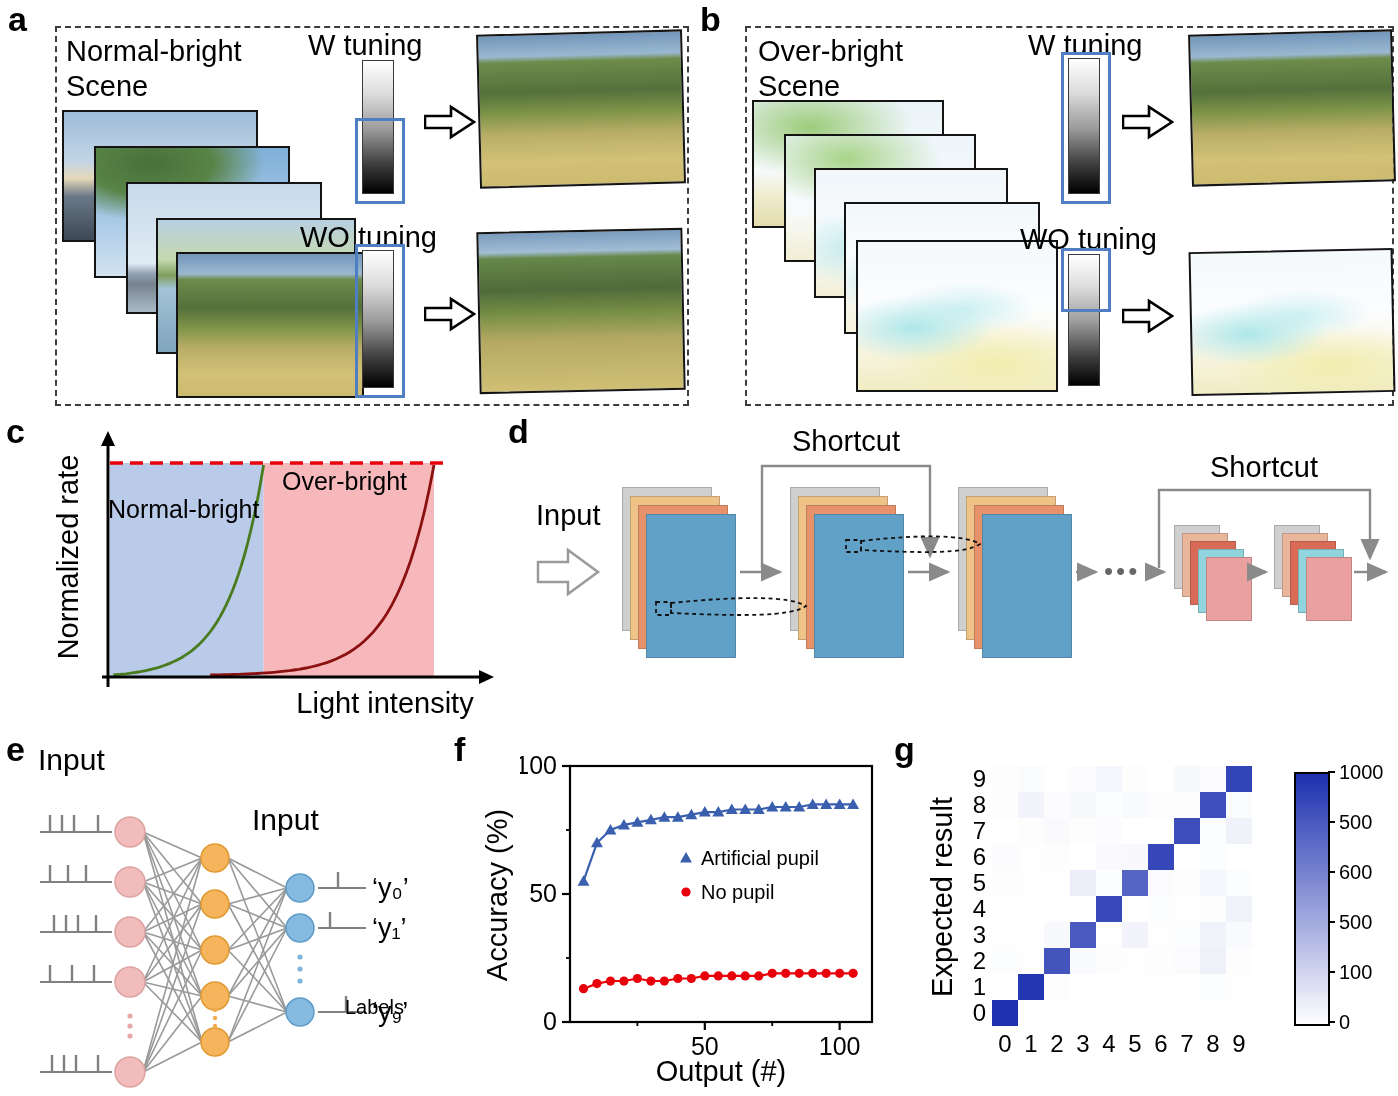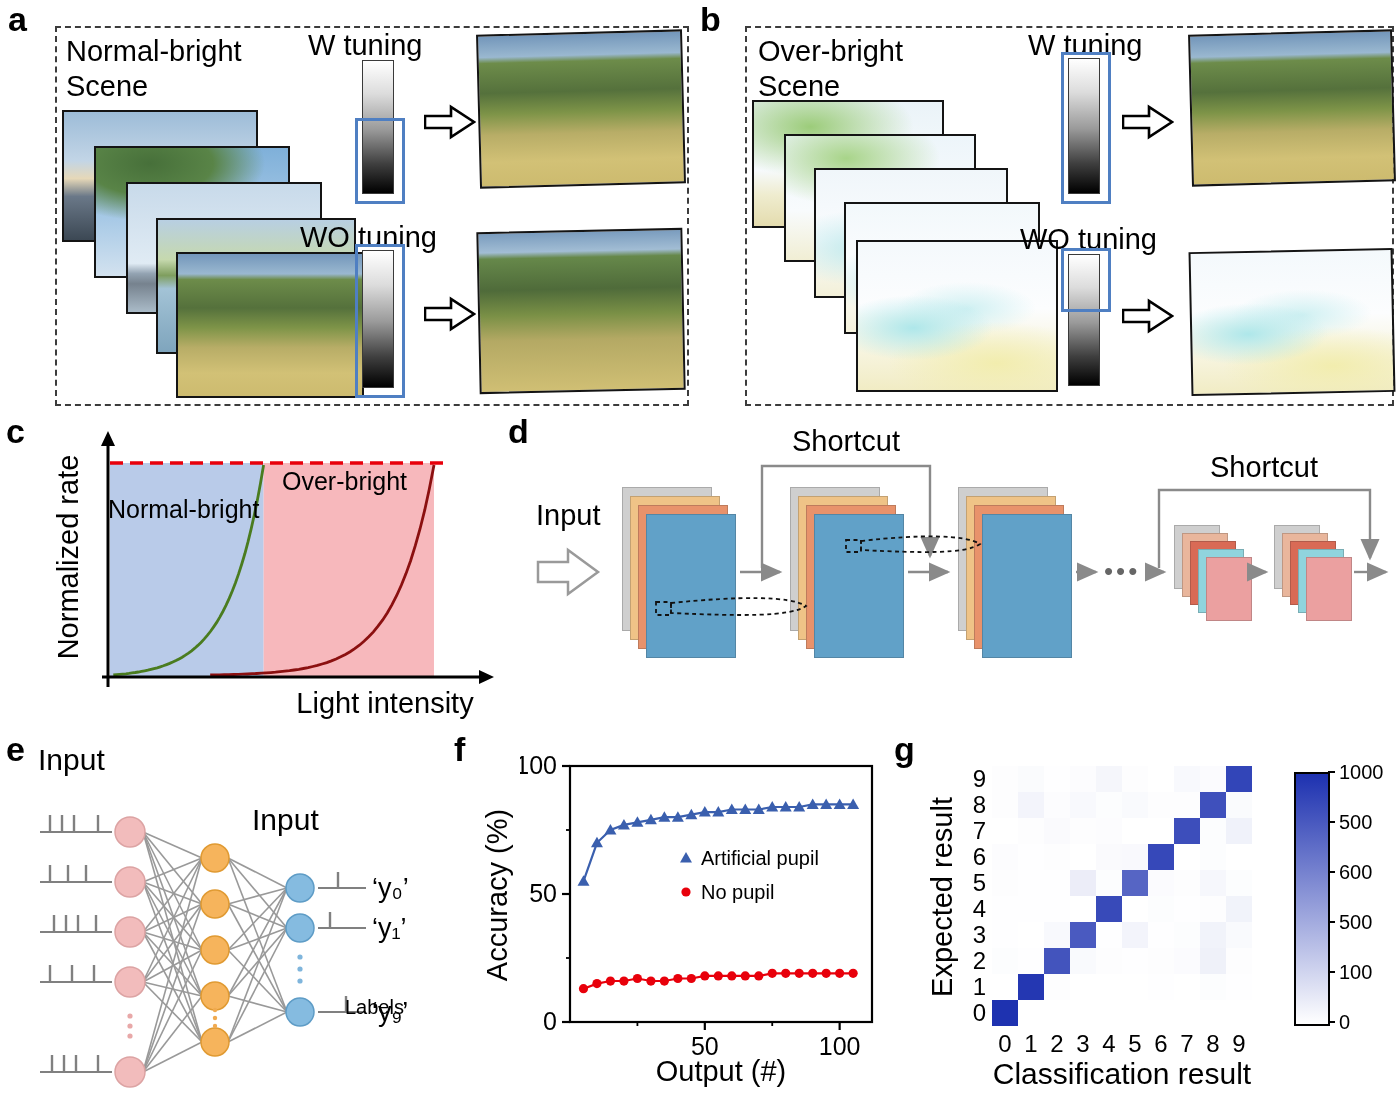--- a/index.html
+++ b/index.html
@@ -484,15 +484,14 @@
       <div class="cb-tick" style="top: 186px;">100</div>
       <div class="cb-mark" style="top: 149px;"></div>
       <div class="cb-tick" style="top: 136px;">500</div>
       <div class="cb-mark" style="top: 99px;"></div>
       <div class="cb-tick" style="top: 86px;">600</div>
       <div class="cb-mark" style="top: 49px;"></div>
       <div class="cb-tick" style="top: 36px;">500</div>
       <div class="cb-mark" style="top: -1px;"></div>
       <div class="cb-tick" style="top: -14px;">1000</div>
     </div>
-  <div class="lbl ctr" style="left:1122px;top:1056px;font-size:30px">Classification result</div>
 
 </div>
 
 </body></html>

